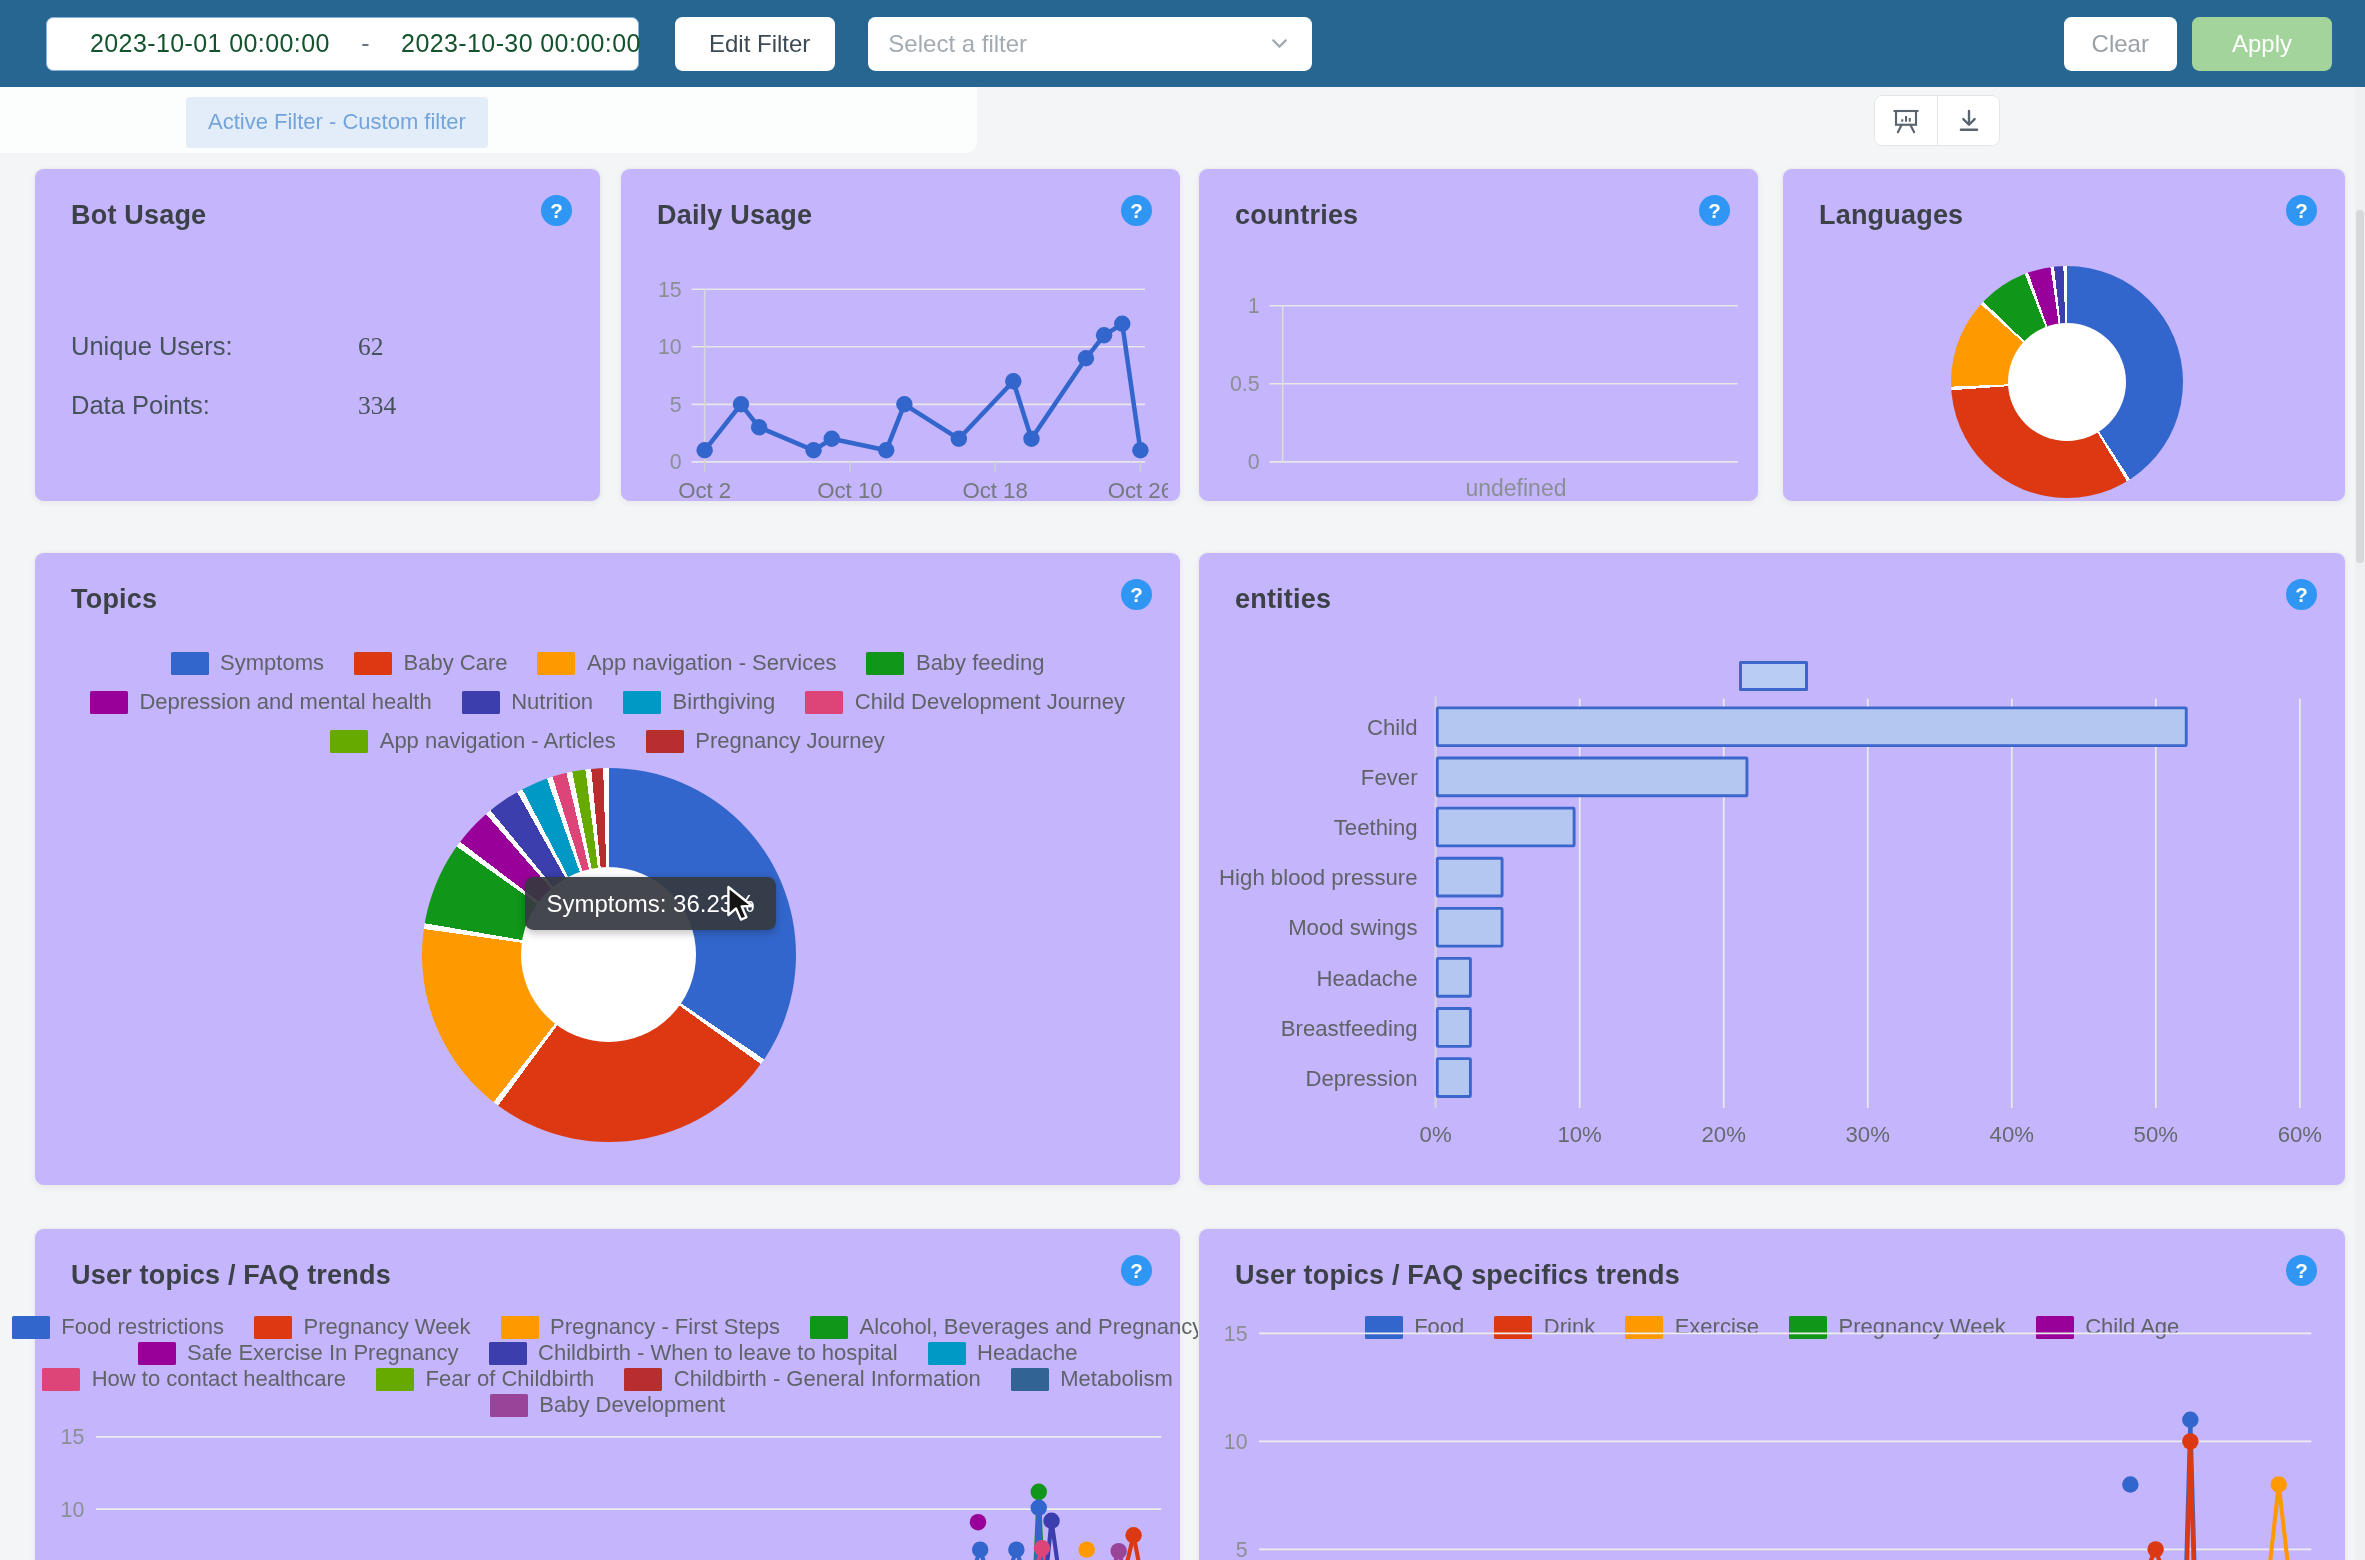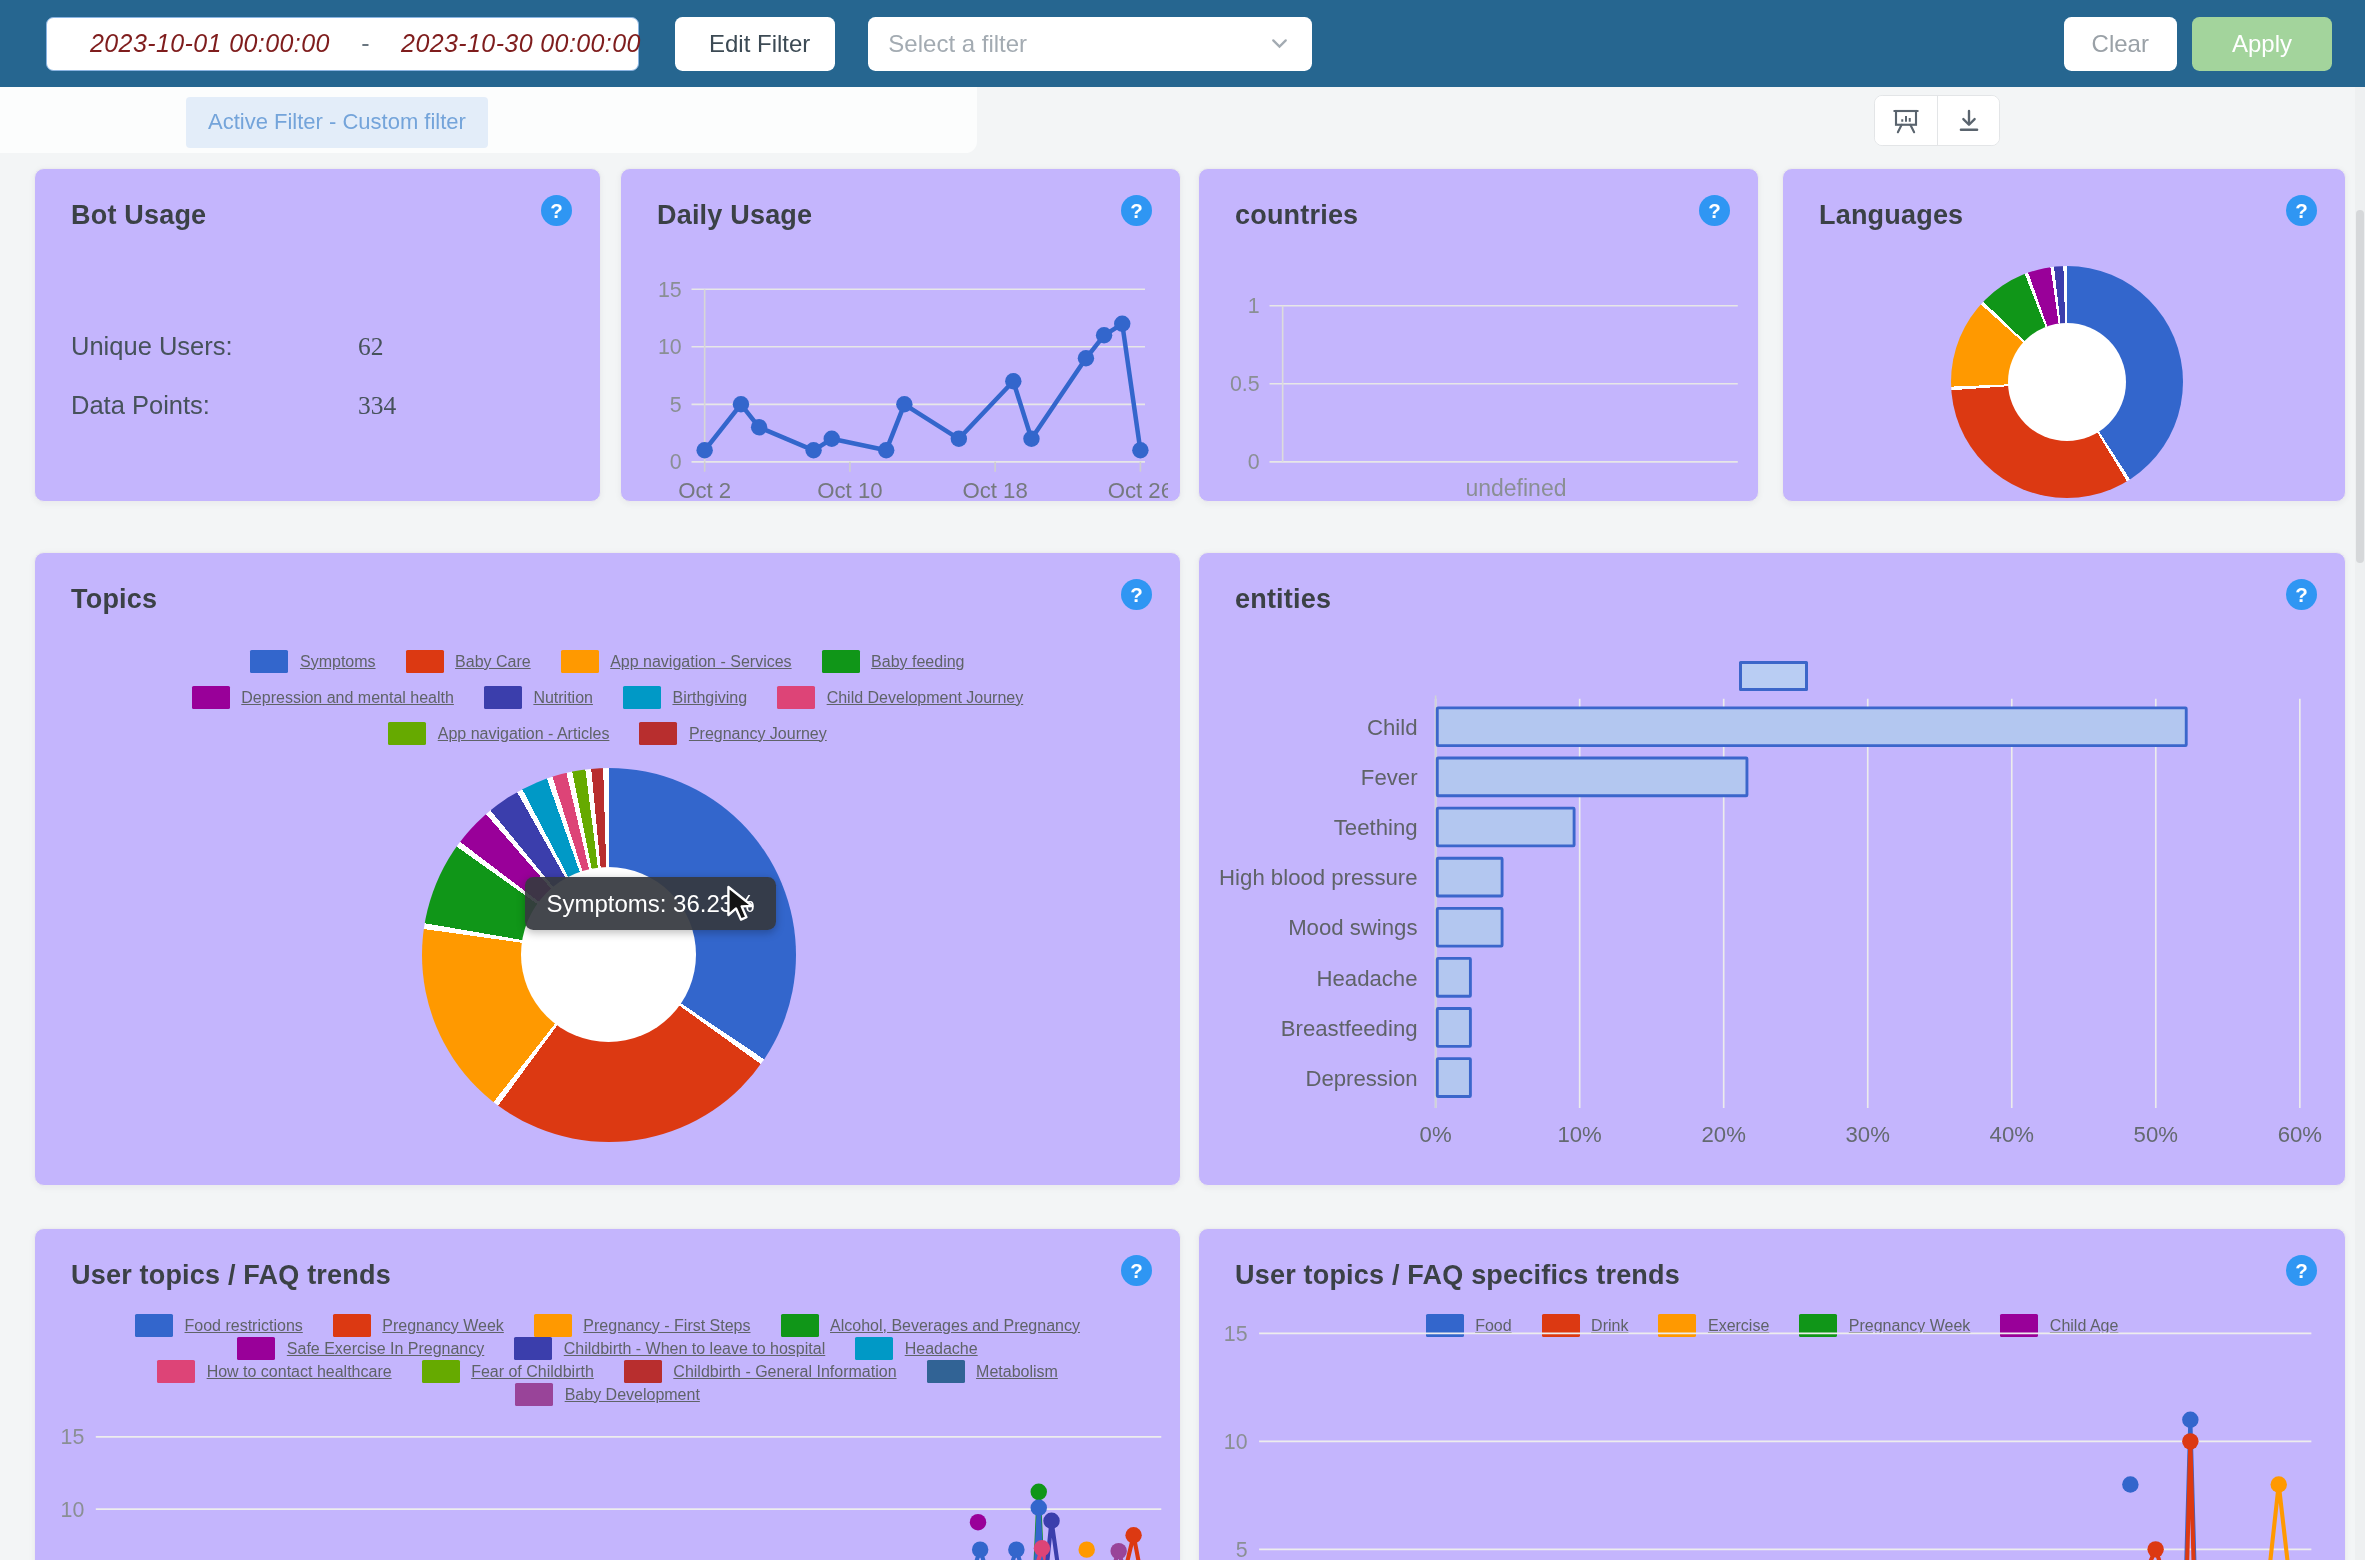--- a/index.html
+++ b/index.html
@@ -3,21 +3,21 @@
 <meta charset="utf-8">
 <style>
   html,body{margin:0;padding:0;}
   body{width:2366px;height:1561px;overflow:hidden;position:relative;background:#f3f5f6;
        font-family:"Liberation Sans","DejaVu Sans",sans-serif;-webkit-font-smoothing:antialiased;}
   
   .topbar{position:absolute;left:0;top:0;width:2366px;height:87px;background:#266690;
           display:flex;align-items:center;box-sizing:border-box;padding:0 34px 0 46px;z-index:9;}
   .date-range{height:54px;width:593px;background:#fff;border:1.6px solid #8ab4e2;border-radius:7.4px;
               display:flex;align-items:center;box-sizing:border-box;padding:0 23px;gap:20px;}
-  .date-text{font-size:25px;color:#7f1d1d;white-space:nowrap;letter-spacing:0.4px;font-style:italic;}
+  .date-text{font-size:25px;color:#14532d;white-space:nowrap;letter-spacing:0.4px;}
   .dash{font-size:25px;color:#6a7680;margin:0 11.5px;}
   .btn{height:54px;border:none;border-radius:7.4px;background:#fff;font-size:24px;color:#3c4a54;
        padding:0 25px;font-family:inherit;cursor:pointer;}
   .btn-edit{margin-left:36px;padding-left:34px;}
   .select{height:54px;width:444px;background:#fff;border-radius:7.4px;margin-left:33px;
           display:flex;align-items:center;justify-content:space-between;box-sizing:border-box;padding:0 20px;cursor:pointer;}
   .select .ph{color:#a3abb2;font-size:24px;}
   .spacer{flex:1;}
   .btn-clear{color:#979fa0;color:#9aa1a7;padding:0 28px;}
   .btn-apply{background:#a3d49c;color:#fff;margin-left:15px;padding:0 40px;}
@@ -46,21 +46,21 @@
   #card-faq{left:34px;top:1228px;width:1147px;height:534px;}
   #card-faqspec{left:1198px;top:1228px;width:1148px;height:534px;}
   
   .kv{position:absolute;left:36px;width:493px;font-size:25.5px;color:#46525b;margin-top:25px;}
   .kv .v{position:absolute;left:287px;font-family:Liberation Serif, serif;}
   
   .legend{position:absolute;left:0;right:0;display:flex;flex-direction:column;align-items:center;}
   .lrow{display:flex;justify-content:center;align-items:center;gap:30px;}
   .litem{display:flex;align-items:center;gap:11.5px;}
   .lsw{width:38px;height:23px;border-radius:1.6px;display:inline-block;flex:none;}
-  .llabel{font-size:16px;color:#5f6368;white-space:nowrap;text-decoration:underline;}
+  .llabel{font-size:22px;color:#5f6368;white-space:nowrap;}
   
   .donut{position:absolute;border-radius:50%;}
   .hole{position:absolute;background:#fff;border-radius:50%;}
   
   .tooltip{position:absolute;left:490px;top:324px;height:53px;background:rgba(54,57,63,.93);border-radius:8.2px;
            color:#fff;font-size:24px;display:flex;align-items:center;padding:0 21.4px;z-index:5;box-shadow:0 2.5px 8.2px rgba(0,0,0,.25);}
   .cursor{position:absolute;left:690px;top:332px;z-index:6;}
   
   .eswatch{position:absolute;left:540px;top:108px;width:69px;height:30px;background:#b9cdf3;
            border:3.3px solid #3c66c9;border-radius:1.6px;box-sizing:border-box;}

